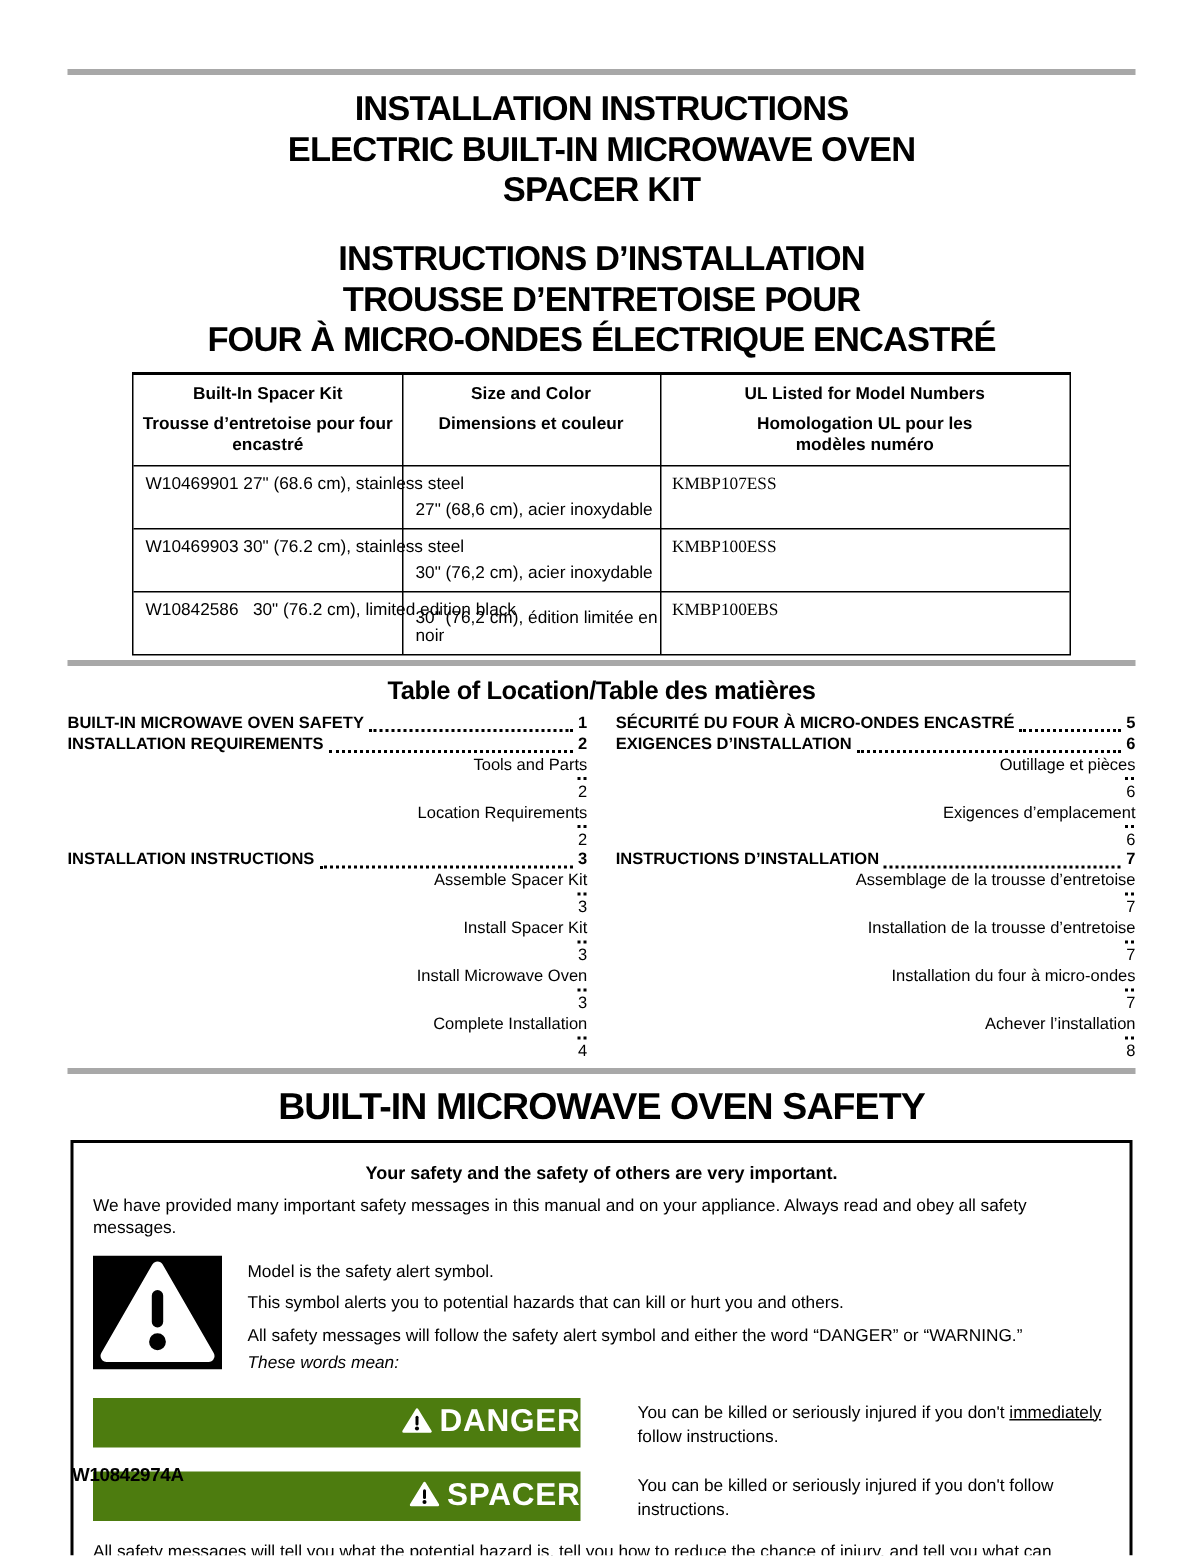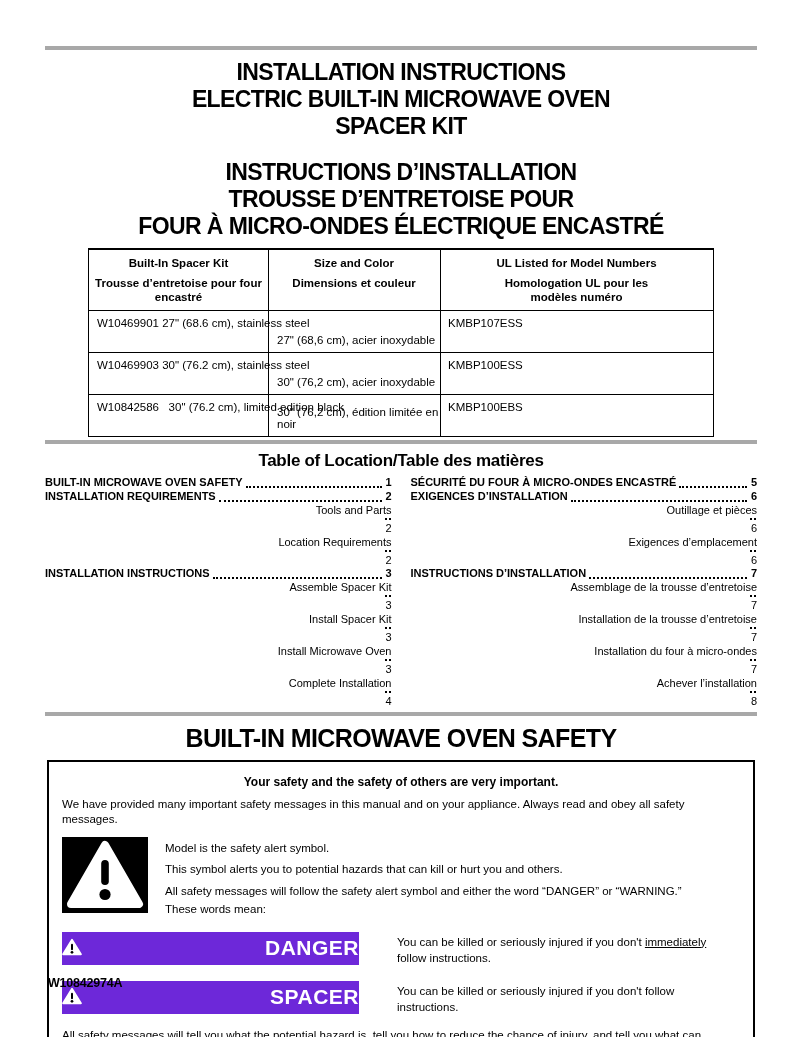--- a/index.html
+++ b/index.html
@@ -27,21 +27,21 @@
   .k-header .cell { padding:7px 4px 6px; }
   .h-en { margin-bottom:7px; }
   .h-fr { line-height:14px; }
   .h-fr.narrow1 { max-width:168px; margin:0 auto; }
   .h-fr.narrow3 { max-width:182px; margin:0 auto; }
   .k-row { display:grid; grid-template-columns:179px 172px 1fr; height:41px; }
   .k-row + .k-row { border-top:1px solid #000; }
   .k-row .c1 { position:relative; }
   .en-ov { position:absolute; top:6px; left:8px; white-space:pre; }
   .k-row .c2 { display:flex; align-items:flex-end; padding:0 0 6px 9px; }
-  .k-row .c3 { padding:6px 0 0 8px; }
+  .k-row .c3 { padding:6px 0 0 8px;font-family:Liberation Serif, serif; }
 
   
   .toc-title { text-align:center; font-weight:700; font-size:17px; letter-spacing:-0.3px; margin-top:7px; }
   .toc { display:flex; gap:19px; margin:5px 45px 0; }
   .toc-col { flex:1; min-width:0; }
   .toc-row { display:flex; align-items:flex-end; font-size:11px; line-height:13.9px; }
   .toc-row.bold { font-weight:700; }
   .toc-row.indent { padding-left:13px;flex-direction:column; }
   .toc-label { white-space:nowrap; }
   .toc-dots { flex:1; border-bottom:2px dotted #000; margin:0 1px 2px 3px; min-width:6px; }
@@ -51,24 +51,24 @@
   .safety-title { text-align:center; font-weight:700; font-size:25px; letter-spacing:-0.6px; margin:8px 0 7px; }
   .safety-box { margin:0 47px; border:2px solid #000; padding:10px 13px 13px; }
   .box-title { text-align:center; font-weight:700; font-size:12px; margin:3px 0 8px; }
   .body-text { font-size:11.5px; line-height:15.5px; }
   .intro { max-width:676px; }
   .alert-row { display:flex; margin-top:9px; }
   .alert-sym { flex:0 0 auto; width:86px; height:76px; }
   .alert-sym svg { display:block; }
   .alert-texts { margin-left:17px; padding-top:4px; }
   .alert-line { margin-bottom:6px; }
-  .alert-line.joined { margin-top:-3px; }
+  .alert-line.joined { margin-top:-3px;font-style:italic; }
   .signal-row { display:flex; margin-top:8px; }
   .signal-row.warning { margin-top:15px; }
-  .banner { width:297px; height:33px; background:#6d28d9; color:#fff; display:flex; align-items:center; justify-content:space-between; flex:0 0 auto; }
+  .banner { width:325px; height:33px; background:#4d7c0f; color:#fff; display:flex; align-items:center; justify-content:flex-end; flex:0 0 auto; }
   .banner svg { width:20px; height:18px; margin-right:5px; margin-top:-3px; }
   .banner-label { font-weight:700; font-size:21px; letter-spacing:0.5px; }
   .signal-text { margin-left:38px; font-weight:400; font-size:11.5px; line-height:16px; padding-top:2px; }
   .signal-text .ul { text-decoration:underline; }
   .outro { margin-top:13px; }
 
   .footer-code { position:absolute; left:48px; top:976px; font-weight:700; font-size:12.5px; letter-spacing:-0.2px; }
 </style>
 </head>
 <body>

